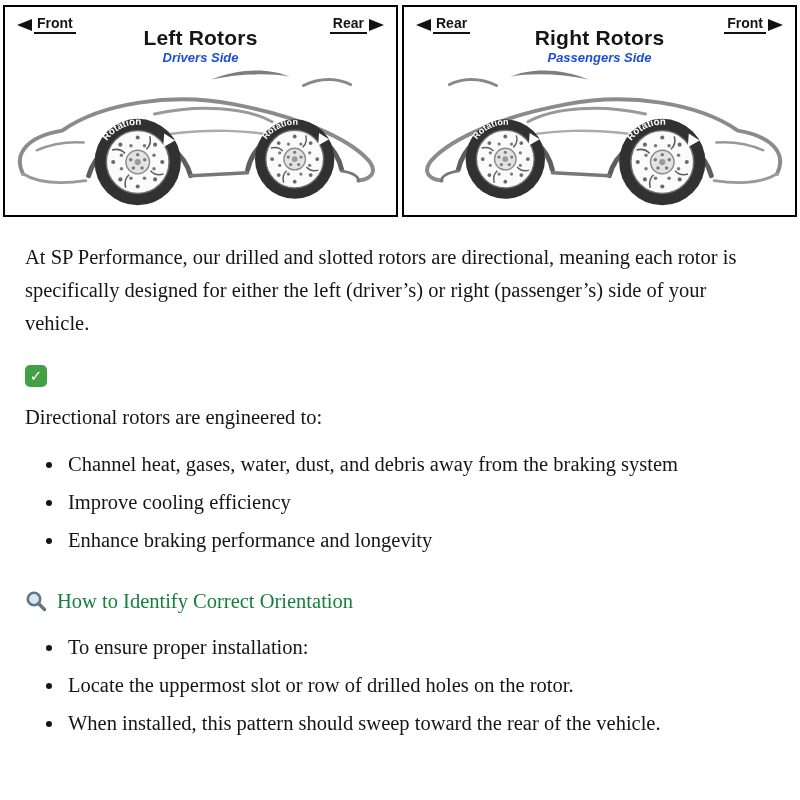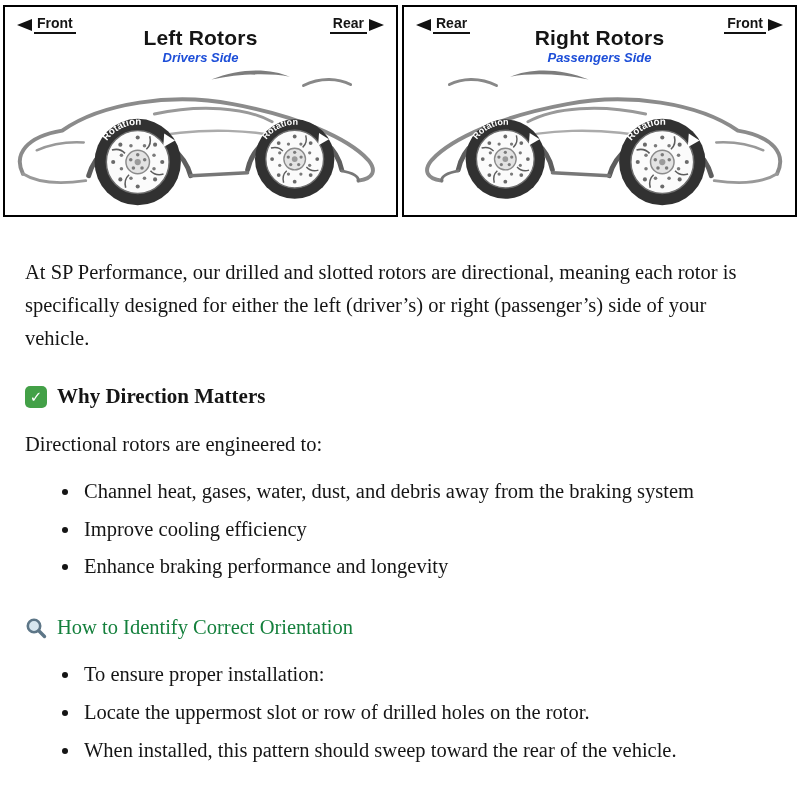--- a/index.html
+++ b/index.html
@@ -1,19 +1,19 @@
 <!DOCTYPE html>
 <html><head>
 <meta charset="utf-8">
 <style>
   html,body{margin:0;padding:0;background:#fff;}
   body{width:800px;height:800px;overflow:hidden;font-family:"Liberation Serif",serif;color:#151515;}
 
   
-  .diagram{display:flex;gap:4px;margin:5px 3px 15px 3px;}
+  .diagram{display:flex;gap:4px;margin:5px 3px 0 3px;}
   .panel{flex:1;border:2px solid #000;background:#fff;position:relative;}
   .panel-head{position:relative;height:48px;padding:5px 10px 0 10px;font-family:"Liberation Sans",sans-serif;}
   .titles{position:absolute;left:50%;top:19px;transform:translateX(-50%);text-align:center;white-space:nowrap;}
   .panel-title{display:block;font-size:21px;font-weight:bold;letter-spacing:.2px;}
   .panel-sub{display:block;font-size:13px;font-weight:bold;font-style:italic;color:#1d4ed8;margin-top:0px;}
   .dir{position:absolute;top:8px;display:flex;align-items:center;gap:2px;}
   .dir.left{left:12px;}
   .dir.right{right:12px;}
   .dir-text{font-size:14px;font-weight:bold;border-bottom:2.5px solid #111;padding:0 3px 1px 3px;font-family:"Liberation Sans",sans-serif;}
   .tri{width:0;height:0;border-top:6px solid transparent;border-bottom:6px solid transparent;}
@@ -21,21 +21,21 @@
   .tri-right{border-left:15px solid #111;}
   .car{display:block;width:100%;height:155px;}
 
   
   .content{padding:10px 38px 18px 25px;font-size:20.5px;line-height:1.6;}
   .content p{margin:14px 0;}
   h2{display:flex;align-items:center;gap:10px;margin:26px 0 10px 0;}
   h2.h-bold{font-size:21px;font-weight:bold;}
   h2.h-normal{font-size:20.5px;font-weight:normal;color:#15803d;margin:28px 0 14px 0;}
   ul{margin:8px 0 20px 0;padding-left:40px;}
-  li{margin:5px 16px;padding-left:3px;}
+  li{margin:5px 0;padding-left:3px;}
   .check-icon{display:inline-block;flex:0 0 auto;width:22px;height:22px;background:#43a047;border-radius:5px;color:#fff;
     text-align:center;line-height:22px;font-size:15px;font-weight:bold;font-family:"DejaVu Sans",sans-serif;}
   .mag-icon{flex:0 0 auto;display:inline-block;}
 </style>
 </head>
 <body>
 
 <svg width="0" height="0" style="position:absolute" aria-hidden="true">
   <defs>
     <g id="car-body" fill="none" stroke="#8b8b8b" stroke-linecap="round">
@@ -168,21 +168,20 @@
       </svg>
     </div>
   </div>
 
   <div class="content">
 
     <p>At SP Performance, our drilled and slotted rotors are directional, meaning each rotor is specifically designed for either the left (driver’s) or right (passenger’s) side of your vehicle.</p>
 
     <h2 class="h-bold">
       <span class="check-icon">✓</span>
-      <span>Why Direction Matters</span>
     </h2>
 
     <p>Directional rotors are engineered to:</p>
 
     <ul>
       <li>Channel heat, gases, water, dust, and debris away from the braking system</li>
       <li>Improve cooling efficiency</li>
       <li>Enhance braking performance and longevity</li>
     </ul>
 

